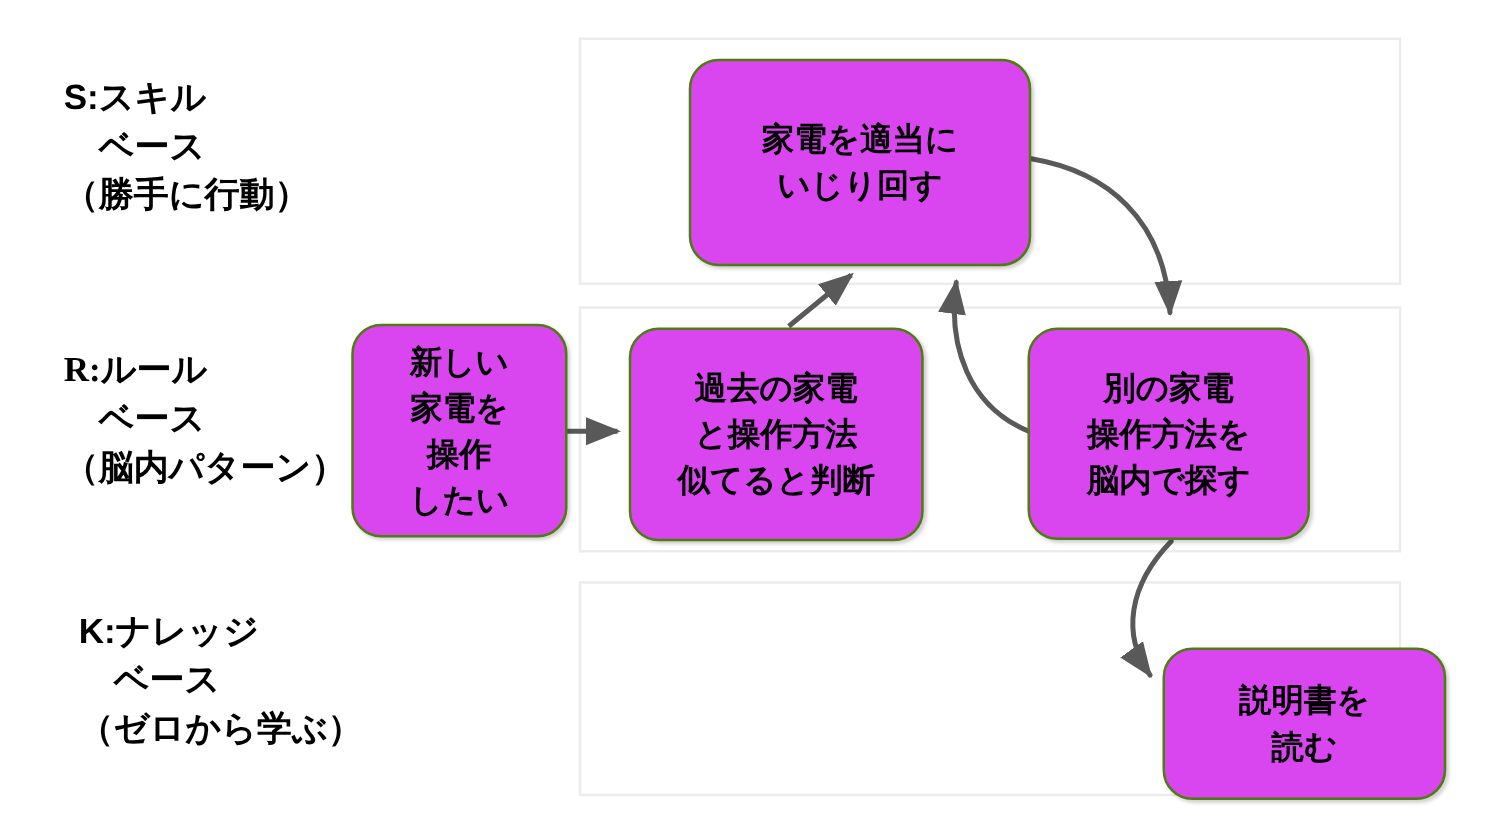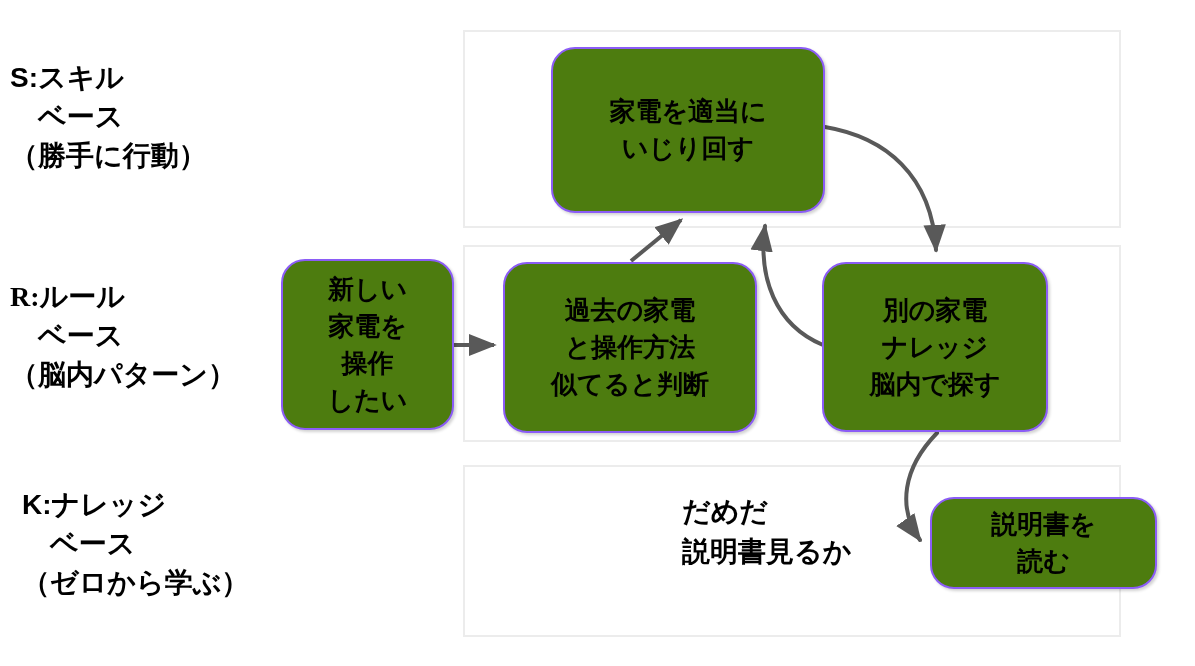--- a/index.html
+++ b/index.html
@@ -25,55 +25,56 @@
   .band-r { left: 463px; top: 245px; width: 658px; height: 197px; }
   .band-k { left: 463px; top: 465px; width: 658px; height: 172px; }
 
   .row-label {
     position: absolute;
     color: #000000;
     font-weight: bold;
     font-size: 28px;
     line-height: 39px;
     white-space: pre-line;
+    margin-left: 41px;
   }
   .label-s { left: 10px; top: 58px;  }
   .label-r { left: 10px; top: 277px; font-family: Liberation Serif, serif; }
   .label-k { left: 22px; top: 485px; }
 
   .arrows {
     position: absolute;
     left: 0; top: 0;
     width: 1195px;
     height: 666px;
     pointer-events: none;
   }
 
   .node {
     position: absolute;
     box-sizing: border-box;
     display: flex;
     align-items: center;
     justify-content: center;
     text-align: center;
-    background: #4d7c0f;
-    border: 2px solid #8b5cf6;
+    background: #d946ef;
+    border: 2px solid #4d7c0f;
     border-radius: 24px;
     box-shadow: 2px 2px 3px rgba(0,0,0,0.18);
     color: #000000;
     font-weight: bold;
     font-size: 26px;
     line-height: 37px;
     white-space: pre-line;
   }
   .node-tinker  { left: 551px; top: 47px;  width: 274px; height: 166px; }
   .node-want    { left: 281px; top: 259px; width: 173px; height: 171px; }
-  .node-similar { left: 503px; top: 262px; width: 254px; height: 171px; }
+  .node-similar { left: 503px; top: 262px; width: 236px; height: 171px; }
   .node-search  { left: 822px; top: 262px; width: 226px; height: 170px; }
-  .node-manual  { left: 930px; top: 497px; width: 227px; height: 92px; }
+  .node-manual  { left: 930px; top: 518px; width: 227px; height: 122px; }
 
   .note {
     position: absolute;
     left: 682px;
     top: 492px;
     color: #000000;
     font-weight: bold;
     font-size: 28px;
     line-height: 40px;
     white-space: pre-line;
@@ -114,21 +115,19 @@
   <div class="node node-tinker">家電を適当に
 いじり回す</div>
   <div class="node node-want">新しい
 家電を
 操作
 したい</div>
   <div class="node node-similar">過去の家電
 と操作方法
 似てると判断</div>
   <div class="node node-search">別の家電
-ナレッジ
+操作方法を
 脳内で探す</div>
   <div class="node node-manual">説明書を
 読む</div>
 
-  <div class="note">だめだ
-説明書見るか</div>
 
 </div>
 
 </body></html>

